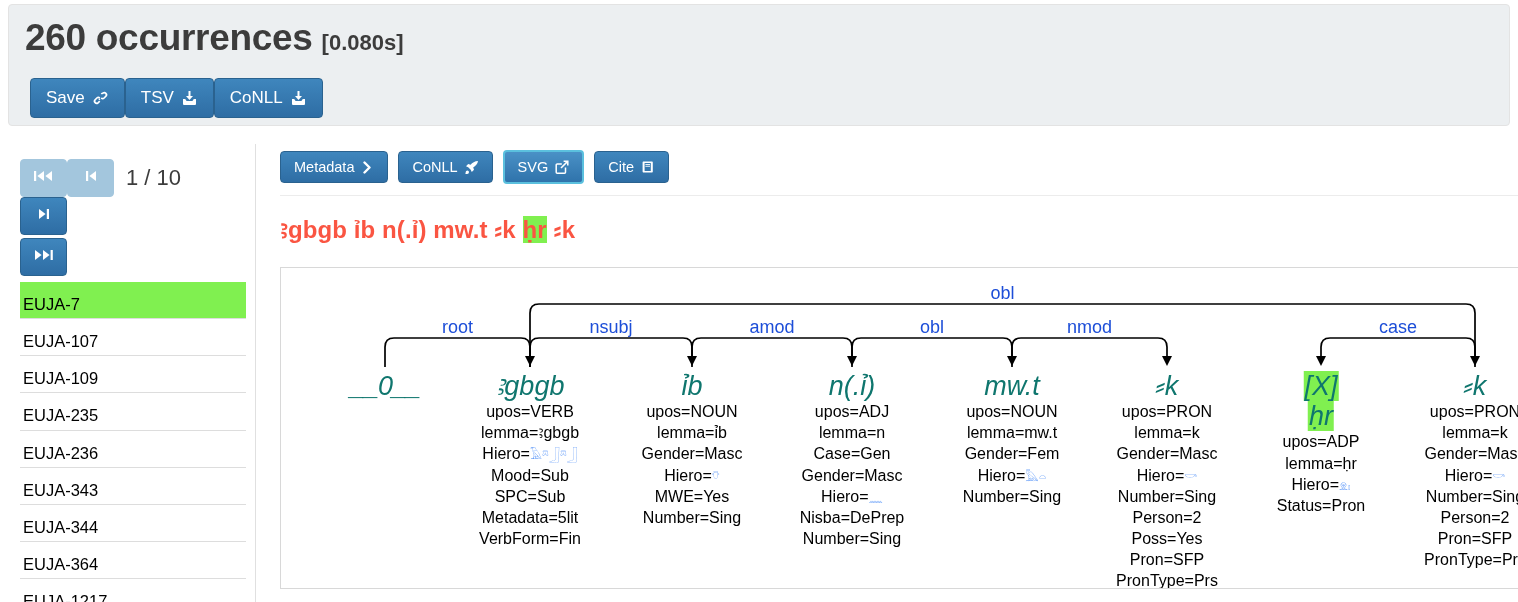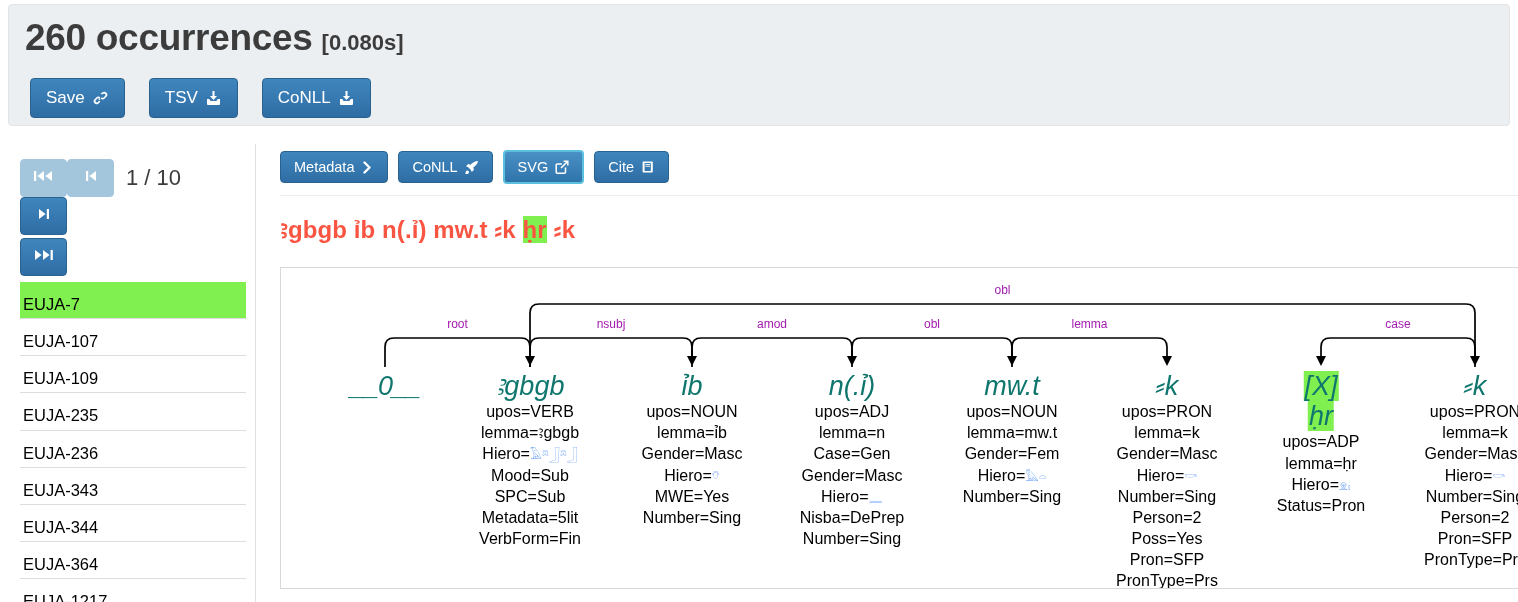--- a/index.html
+++ b/index.html
@@ -47,21 +47,20 @@
     font-size: 22px;
     font-weight: bold;
     color: #3c3c3c;
     margin-left: 9px;
   }
   .header-btn-row {
     position: absolute;
     left: 21px;
     top: 73px;
     display: flex;
-    gap: 24px;
     align-items: center;
   }
 
   
   .btn {
     display: inline-flex;
     align-items: center;
     justify-content: center;
     gap: 7px;
     background: linear-gradient(to bottom, #3f86bd 0%, #2e6da4 100%);
@@ -218,22 +217,22 @@
     left: 0; top: 0;
     width: 1238px;
     height: 322px;
   }
   .tree-svg {
     position: absolute;
     left: 0; top: 0;
   }
   .arc-label {
     position: absolute;
-    font-size: 12px;
-    color: #a21caf;
+    font-size: 18px;
+    color: #1d4ed8;
     transform: translateX(-50%);
     white-space: nowrap;
   }
   .token-col {
     position: absolute;
     text-align: center;
     transform: translateX(-50%);
     white-space: nowrap;
   }
   .token-form {
@@ -430,21 +429,21 @@
             <path d="M 881 88 L 891 88 L 886 98 Z" fill="#000000"></path>
             <path d="M 1194 99 L 1194 79 Q 1194 70 1185 70 L 1049 70 Q 1040 70 1040 79 L 1040 93" fill="none" stroke="#000000" stroke-width="1.7"></path>
             <path d="M 1035 88 L 1045 88 L 1040 98 Z" fill="#000000"></path>
             <path d="M 249 99 L 249 45 Q 249 36 258 36 L 1185 36 Q 1194 36 1194 45 L 1194 93" fill="none" stroke="#000000" stroke-width="1.7"></path>
             <path d="M 1189 88 L 1199 88 L 1194 98 Z" fill="#000000"></path>
           </svg>
       <div class="arc-label" style="left: 176.5px; top: 49px;">root</div>
           <div class="arc-label" style="left: 330px; top: 49px;">nsubj</div>
           <div class="arc-label" style="left: 491px; top: 49px;">amod</div>
           <div class="arc-label" style="left: 651px; top: 49px;">obl</div>
-          <div class="arc-label" style="left: 808.5px; top: 49px;">lemma</div>
+          <div class="arc-label" style="left: 808.5px; top: 49px;">nmod</div>
           <div class="arc-label" style="left: 1117px; top: 49px;">case</div>
           <div class="arc-label" style="left: 721.5px; top: 15px;">obl</div>
           <div class="token-col" style="left: 104px; top: 103px;">
             <div class="token-form rootnode">__0__</div>
           </div>
           <div class="token-col" style="left: 249px; top: 103px;">
             <div class="token-form">ꜣgbgb</div>
             <div class="feat">upos=VERB</div>
             <div class="feat">lemma=ꜣgbgb</div>
             <div class="feat">Hiero=<span class="hiero">𓄿𓎼𓃀𓎼𓃀</span></div>

